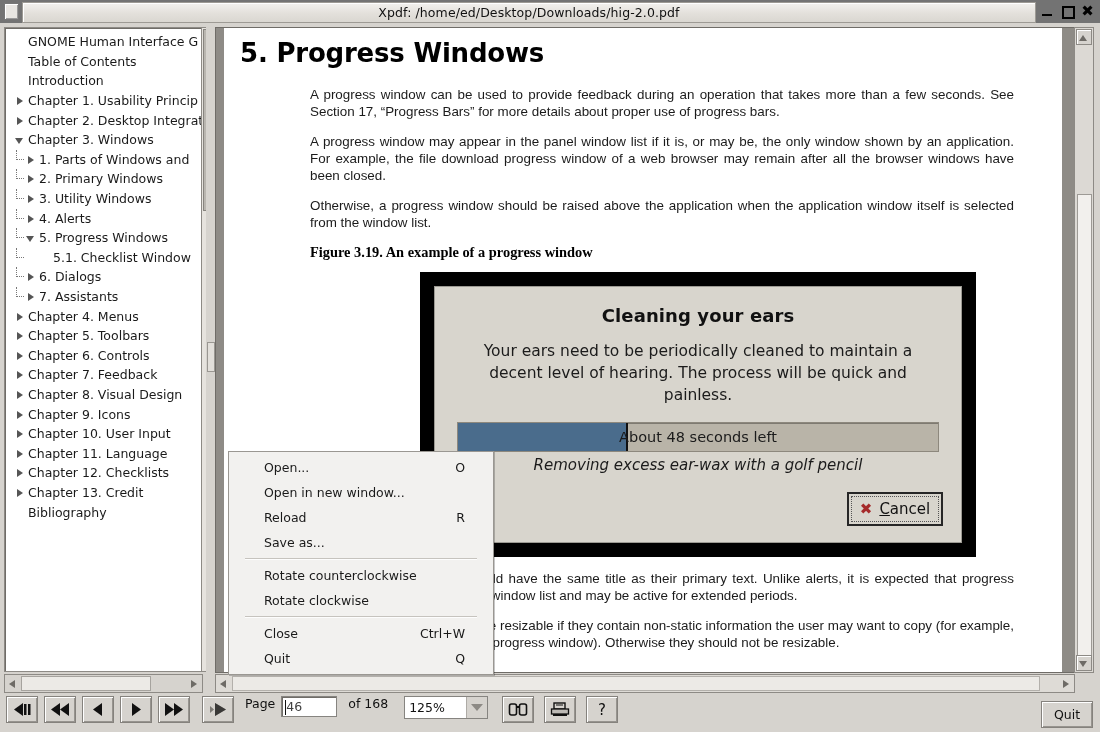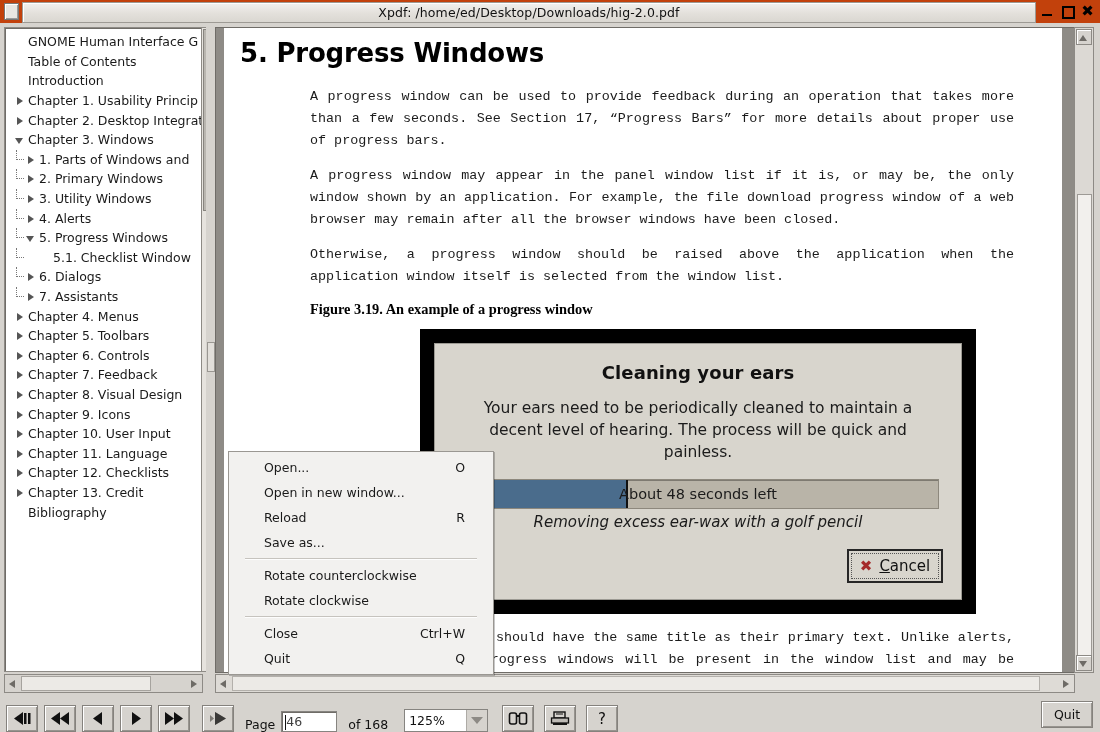--- a/index.html
+++ b/index.html
@@ -7,21 +7,21 @@
     width:1100px;height:732px;overflow:hidden;
     background:#d4d0c8;
     font-family:"DejaVu Sans","Liberation Sans",sans-serif;
     font-size:12px;color:#000;
     -webkit-font-smoothing:none;
   }
   
   #app{position:absolute;inset:0;background:#d6d3ce;}
   #titlebar{
     position:absolute;left:0;top:0;width:1100px;height:23px;
-    background:#c2410c;display:flex;align-items:center;
+    background:#737373;display:flex;align-items:center;
   }
   #tb-appicon{
     width:13px;height:15px;margin-left:4px;margin-right:3px;
     background:#e8e6e2;border:1px solid #777;
     box-shadow:inset 1px 1px 0 #fff,inset -1px -1px 0 #9a9a9a;
   }
   #tb-bar{
     flex:1;height:19px;margin-top:1px;
     background:linear-gradient(#f3f1ee,#e3e0db 55%,#dad7d1);
     border:1px solid #9d9a94;
@@ -102,22 +102,22 @@
     background:#dedbd6;border:1px solid #8d8a85;display:flex;align-items:center;
   }
   #doc-hthumb{height:13px;width:806px;background:#eceae6;border:1px solid #b3b0ab;margin-left:1px;}
   
   .pg-h1{
     font-family:"DejaVu Sans","Liberation Sans",sans-serif;
     font-weight:bold;font-size:26px;color:#000;
     margin:10px 0 0 16px;letter-spacing:-.2px;
   }
   .pg-body{
-    font-family:Liberation Mono, monospace;
-    font-size:13.4px;line-height:22px;color:#1b1b1b;
+    font-family:Liberation Sans, sans-serif;
+    font-size:13.4px;line-height:17px;color:#1b1b1b;
     text-align:justify;margin:0 48px 0 86px;
   }
   .pg-body p{margin:0 0 13px 0;}
   .pg-figcap{
     font-family:"Liberation Serif","DejaVu Serif",serif;
     font-weight:bold;font-size:14.4px;color:#000;margin:6px 0 11px 86px;
   }
   
   #figure{
     position:relative;margin-left:196px;width:556px;height:285px;
@@ -170,21 +170,21 @@
   .ctx-item .acc{color:#1a1a1a;font-size:12.5px;padding-left:14px;}
   .ctx-sep{height:1px;background:#c6c3be;margin:3px 0;border-bottom:1px solid #fdfdfd;}
   .ctx-check{
     position:absolute;left:6px;width:8px;height:8px;
     background:#c7c4bf;border:1px solid #9a9792;
   }
   .ctx-item.has-check{position:relative;}
   
   #toolbar{
     position:absolute;left:0;top:696px;width:1100px;height:36px;
-    background:#d6d3ce;display:flex;align-items:flex-end;
+    background:#d6d3ce;display:flex;align-items:flex-start;
   }
   .tbtn{
     width:30px;height:25px;margin-left:6px;background:#d6d3ce;
     border:1px solid #85827d;
     box-shadow:inset 1px 1px 0 #fff,inset -1px -1px 0 #97948f;
     display:flex;align-items:center;justify-content:center;flex:none;
     cursor:pointer;
   }
   .tbtn svg{display:block;}
   #tb-label{margin-left:11px;font-size:12.5px;color:#111;}

